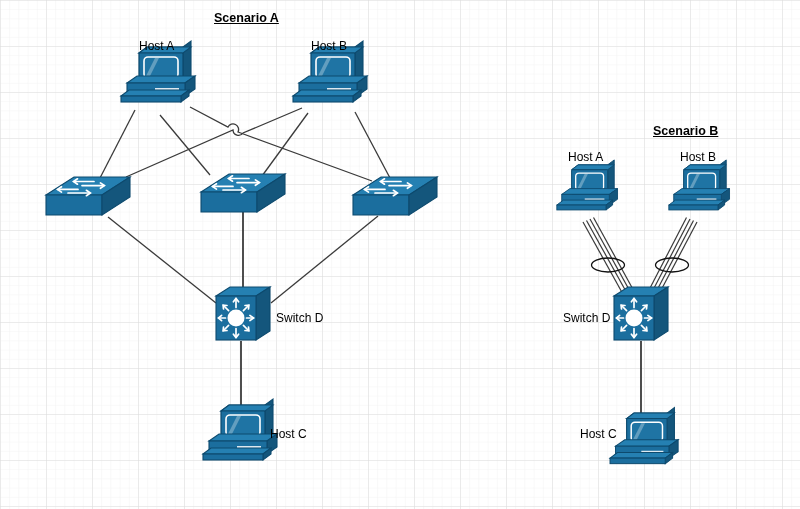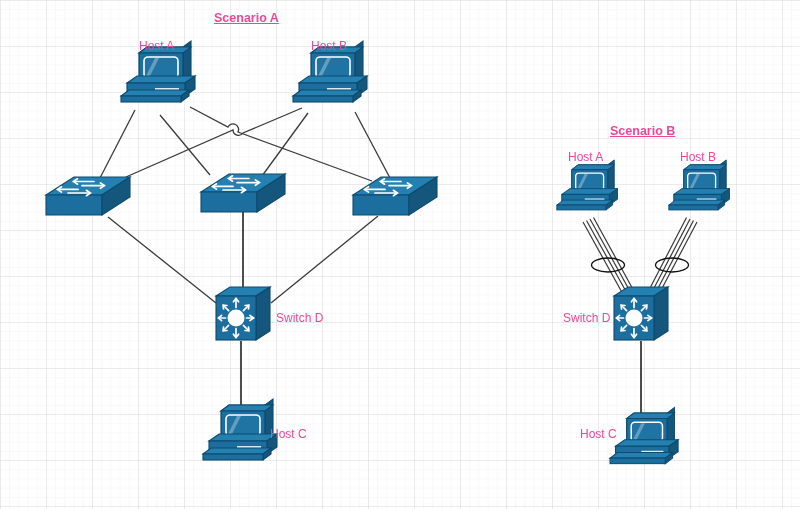--- a/index.html
+++ b/index.html
@@ -7,21 +7,21 @@
     width:800px;height:509px;overflow:hidden;
     background:#ffffff;
     font-family:"Liberation Sans", sans-serif;
     position:relative;
   }
   #canvas{position:absolute;inset:0;width:800px;height:509px;}
   .lbl{
     position:absolute;
     font-family:"Liberation Sans", sans-serif;
     font-size:12px;
-    color:#ec4899;
+    color:#000000;
     white-space:nowrap;
     line-height:1;
   }
   .title{
     font-weight:bold;
     font-size:12.5px;
     text-decoration:underline;
   }
 </style>
 </head>
@@ -152,17 +152,17 @@
     </g>
   </g>
 </svg>
 
 <div class="lbl title" style="left:214px; top:12px;">Scenario A</div>
 <div class="lbl" style="left:139px; top:40px;">Host A</div>
 <div class="lbl" style="left:311px; top:40px;">Host B</div>
 <div class="lbl" style="left:276px; top:312px;">Switch D</div>
 <div class="lbl" style="left:270px; top:428px;">Host C</div>
 
-<div class="lbl title" style="left:610px; top:125px;">Scenario B</div>
+<div class="lbl title" style="left:653px; top:125px;">Scenario B</div>
 <div class="lbl" style="left:568px; top:151px;">Host A</div>
 <div class="lbl" style="left:680px; top:151px;">Host B</div>
 <div class="lbl" style="left:563px; top:312px;">Switch D</div>
 <div class="lbl" style="left:580px; top:428px;">Host C</div>
 
 </body></html>

